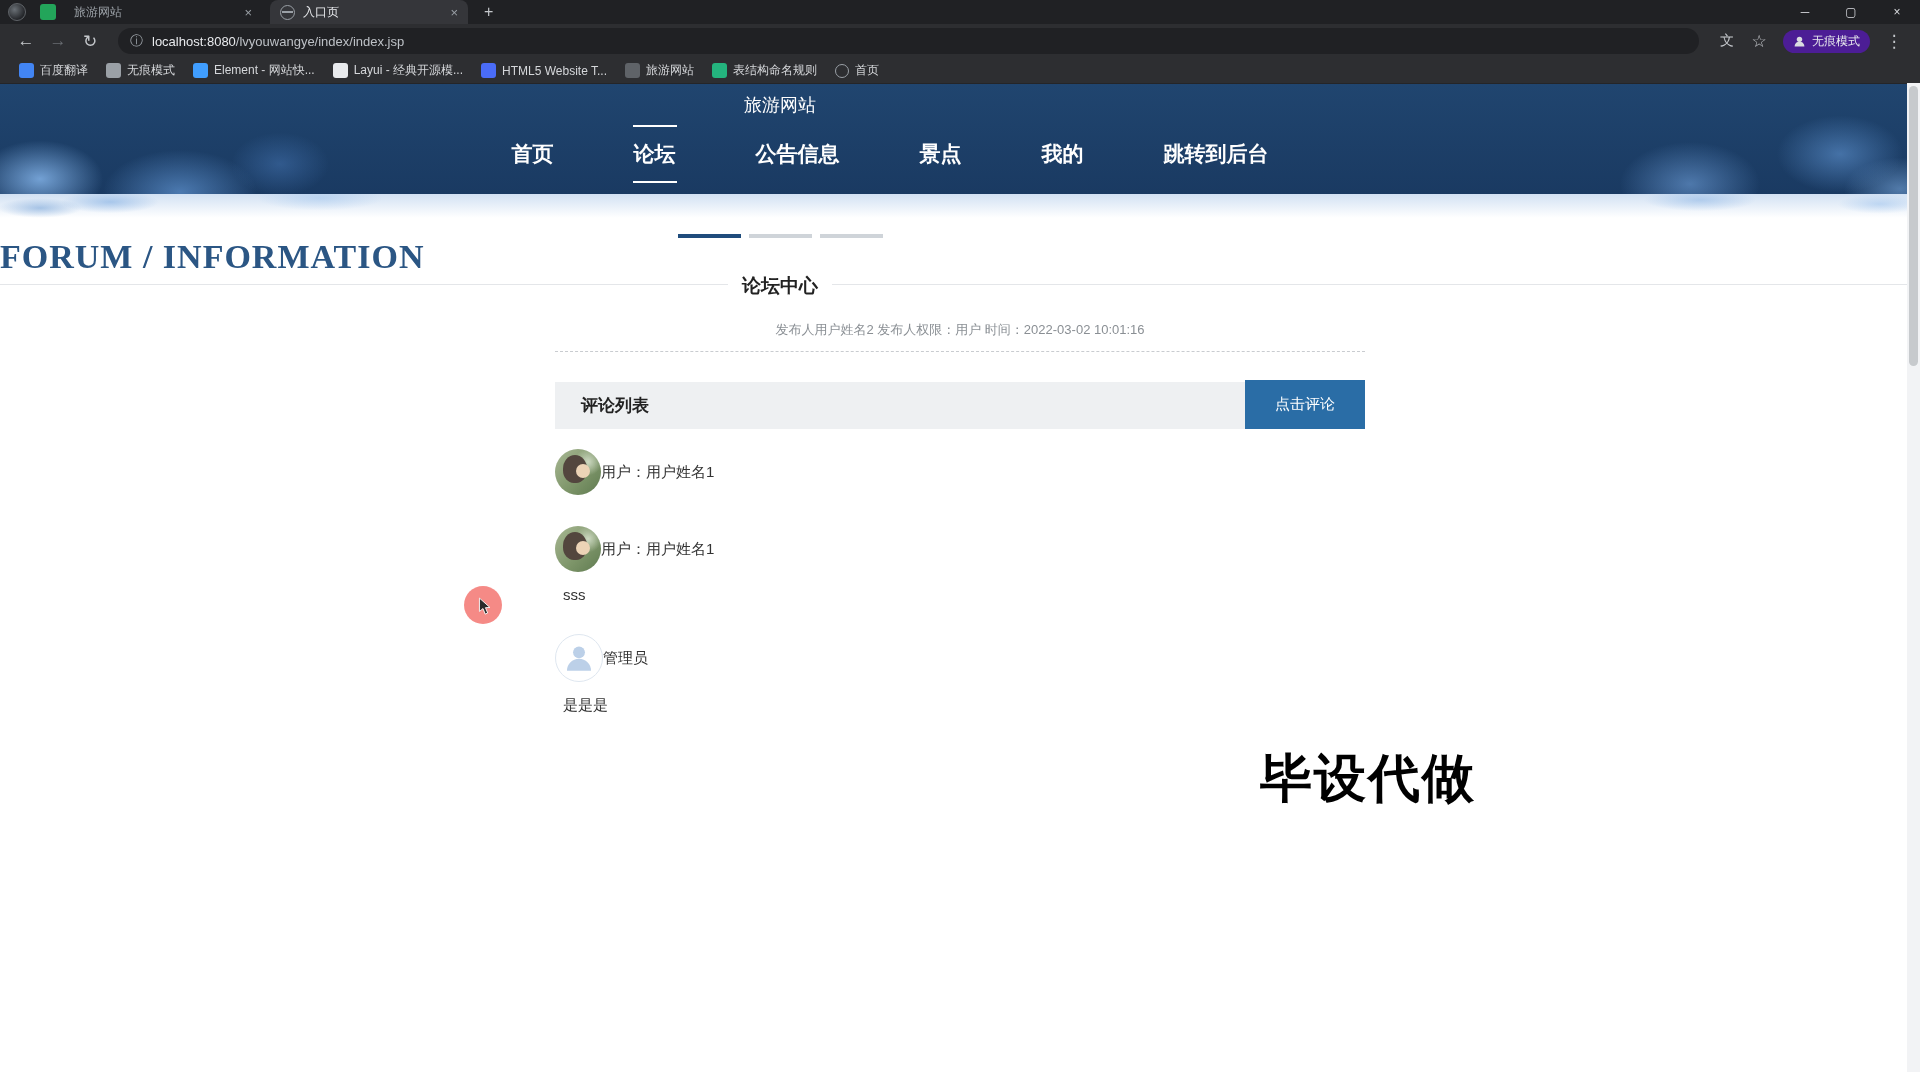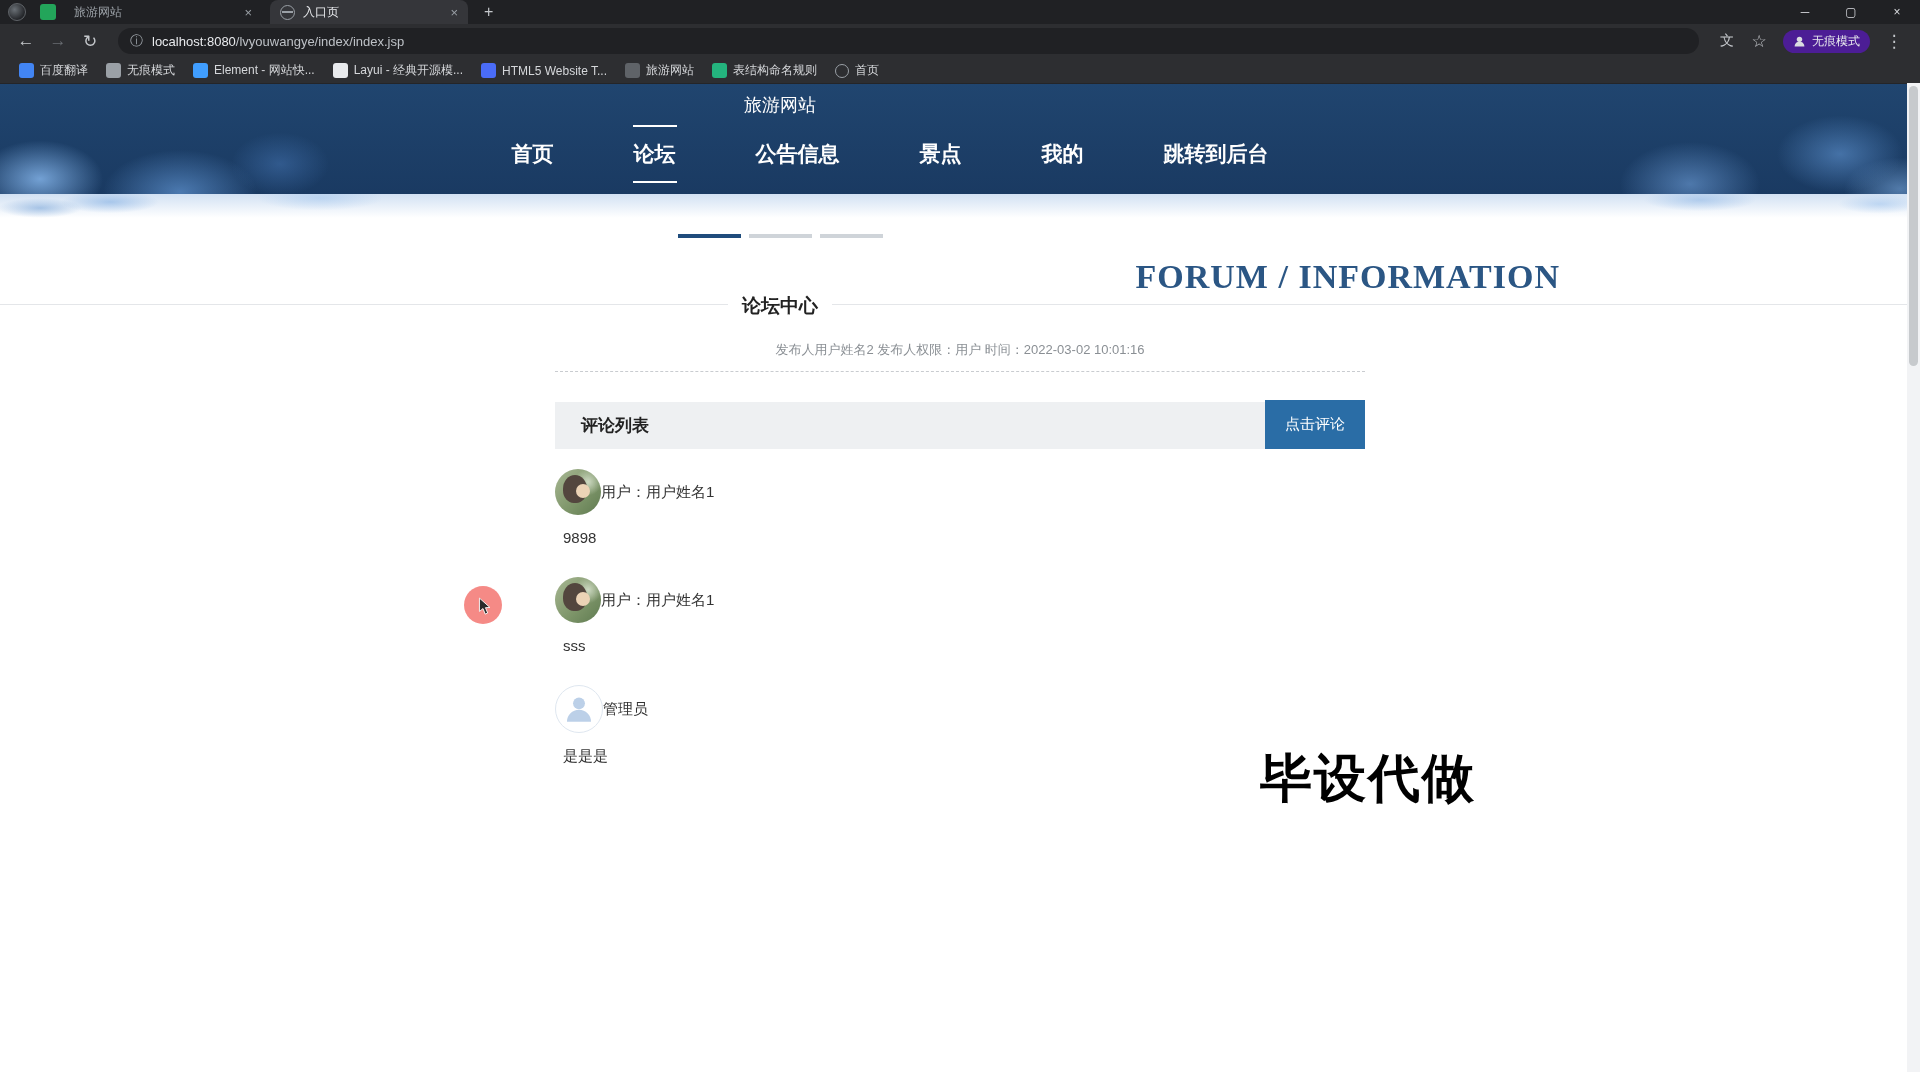--- a/index.html
+++ b/index.html
@@ -69,35 +69,35 @@
       radial-gradient(60px 14px at 40px 14px, rgba(96,148,209,.5), transparent 70%),
       radial-gradient(80px 16px at 1700px 6px, rgba(120,168,224,.45), transparent 70%),
       radial-gradient(60px 14px at 1880px 10px, rgba(150,190,235,.5), transparent 70%),
       linear-gradient(180deg, rgba(205,222,242,.9), #ffffff 85%);}
 
   
   .page-col{width:1560px;}
   .indicator-bars{display:flex;gap:8px;justify-content:center;margin-top:12px;}
   .ind-bar{width:63px;height:4px;background:#cfd4d9;}
   .ind-bar.active{background:#1f4c7c;}
-  .forum-title{text-align:right;font-family:"Liberation Serif","DejaVu Serif",serif;
-               font-size:34px;color:#2b5684;letter-spacing:1px;margin:20px 0 0;font-weight:bold;}
+  .forum-title{text-align:left;font-family:"Liberation Serif","DejaVu Serif",serif;
+               font-size:34px;color:#2b5684;letter-spacing:1px;margin:0 0 0;font-weight:bold;}
   .full-rule{height:1px;background:#e4e6e9;margin-top:8px;width:1920px;}
   .subtitle-wrap{width:1560px;text-align:center;margin-top:-12px;font-weight:bold;}
   .subtitle{display:inline-block;background:#fff;padding:0 14px;font-size:19px;color:#222;}
 
   .post{width:810px;margin:22px auto 0;}
   .post-title{text-align:center;font-size:19px;font-weight:bold;color:#111;margin:0;}
   .post-meta{text-align:center;color:#8a8f94;font-size:13px;margin-top:22px;padding-bottom:12px;
              border-bottom:1px dashed #c9ccd0;}
   .post-body{margin-top:34px;font-size:14px;color:#333;}
 
   .comments-bar{margin-top:30px;position:relative;background:#eef0f2;height:47px;display:flex;
                 align-items:center;padding-left:26px;font-weight:bold;font-size:17px;color:#222;}
-  .comment-btn{position:absolute;right:0;top:-2px;height:49px;width:100px;background:#2a6da6;
+  .comment-btn{position:absolute;right:0;top:-2px;height:49px;width:120px;background:#2a6da6;
                color:#fff;font-size:15px;border:none;cursor:pointer;}
 
   .comment{margin-top:20px;}
   .comment + .comment{margin-top:31px;}
   .comment-head{display:flex;align-items:center;}
   .avatar{width:46px;height:46px;border-radius:50%;flex:none;position:relative;overflow:hidden;}
   .avatar.photo{background:
       radial-gradient(18px 18px at 72% 28%, #cdd9c2, transparent 75%),
       linear-gradient(135deg,#a9b894,#7c9468 60%,#5f7a50);}
   .avatar.photo::before{content:"";position:absolute;width:24px;height:28px;left:8px;top:6px;
@@ -240,21 +240,20 @@
       <div class="comments-bar">
         <span>评论列表</span>
         <button class="comment-btn">点击评论</button>
       </div>
 
       <div class="comment">
         <div class="comment-head">
           <span class="avatar photo"></span>
           <span class="comment-author">用户：用户姓名1</span>
         </div>
-        <div class="comment-text">9898</div>
       </div>
 
       <div class="comment">
         <div class="comment-head">
           <span class="avatar photo"></span>
           <span class="comment-author">用户：用户姓名1</span>
         </div>
         <div class="comment-text">sss</div>
       </div>
 

